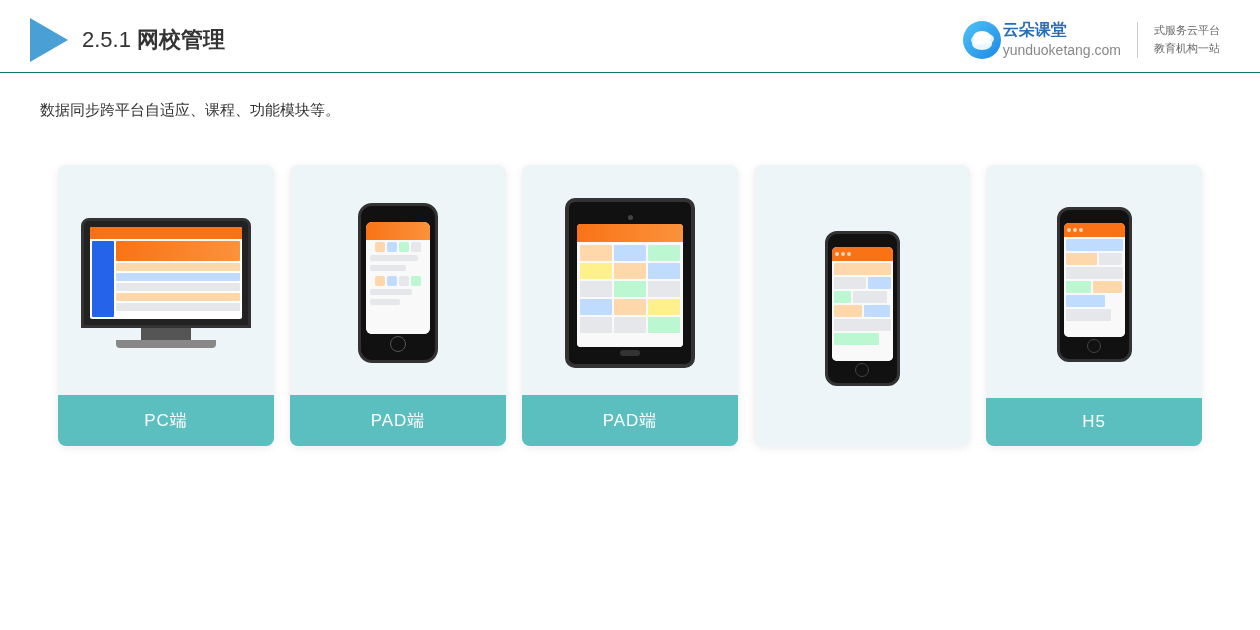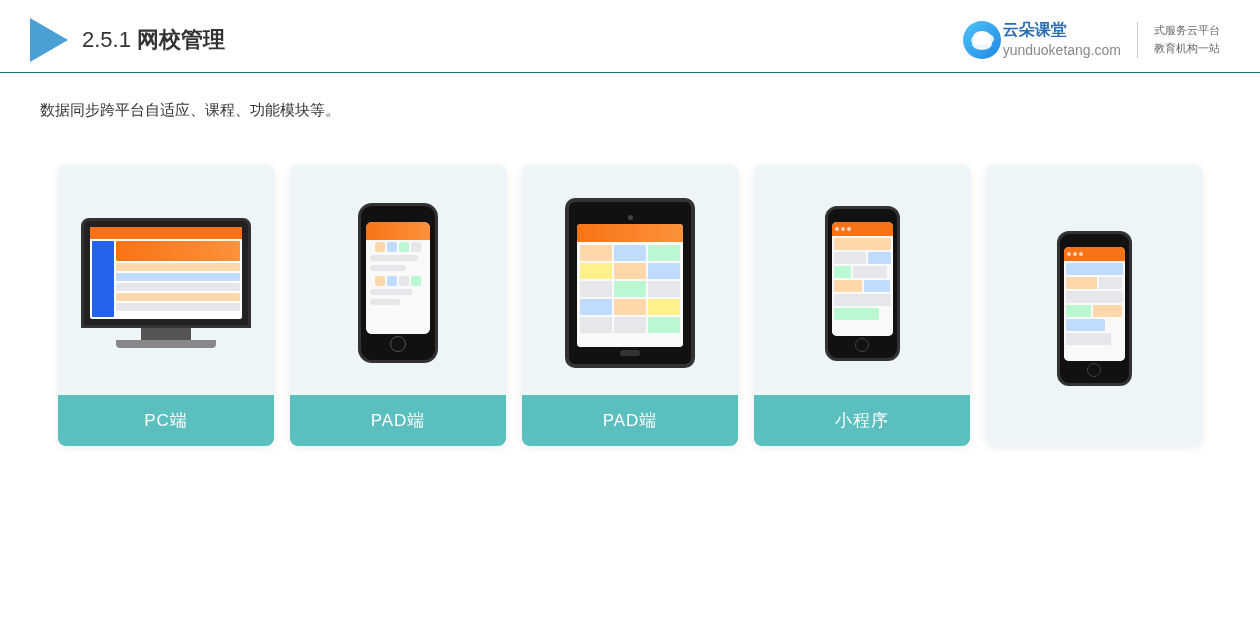--- a/index.html
+++ b/index.html
@@ -645,21 +645,20 @@
                 <div class="phone-sm-block w-full"></div>
               </div>
               <div class="phone-sm-row">
                 <div class="phone-sm-block green" style="width:80%;"></div>
               </div>
             </div>
           </div>
           <div class="phone-sm-home"></div>
         </div>
       </div>
-      <div class="card-label">小程序</div>
     </div>
 
     <div class="card">
       <div class="card-image-area">
         <div class="device-phone-sm">
           <div class="phone-sm-notch"></div>
           <div class="phone-sm-screen">
             <div class="phone-sm-header">
               <div class="phone-sm-dot"></div>
               <div class="phone-sm-dot"></div>
@@ -684,16 +683,17 @@
                 <div class="phone-sm-block blue" style="width:70%;"></div>
               </div>
               <div class="phone-sm-row">
                 <div class="phone-sm-block" style="width:80%;"></div>
               </div>
             </div>
           </div>
           <div class="phone-sm-home"></div>
         </div>
       </div>
+      <div class="card-label">H5</div>
     </div>
 
   </div>
 </div>
 
 </body></html>

